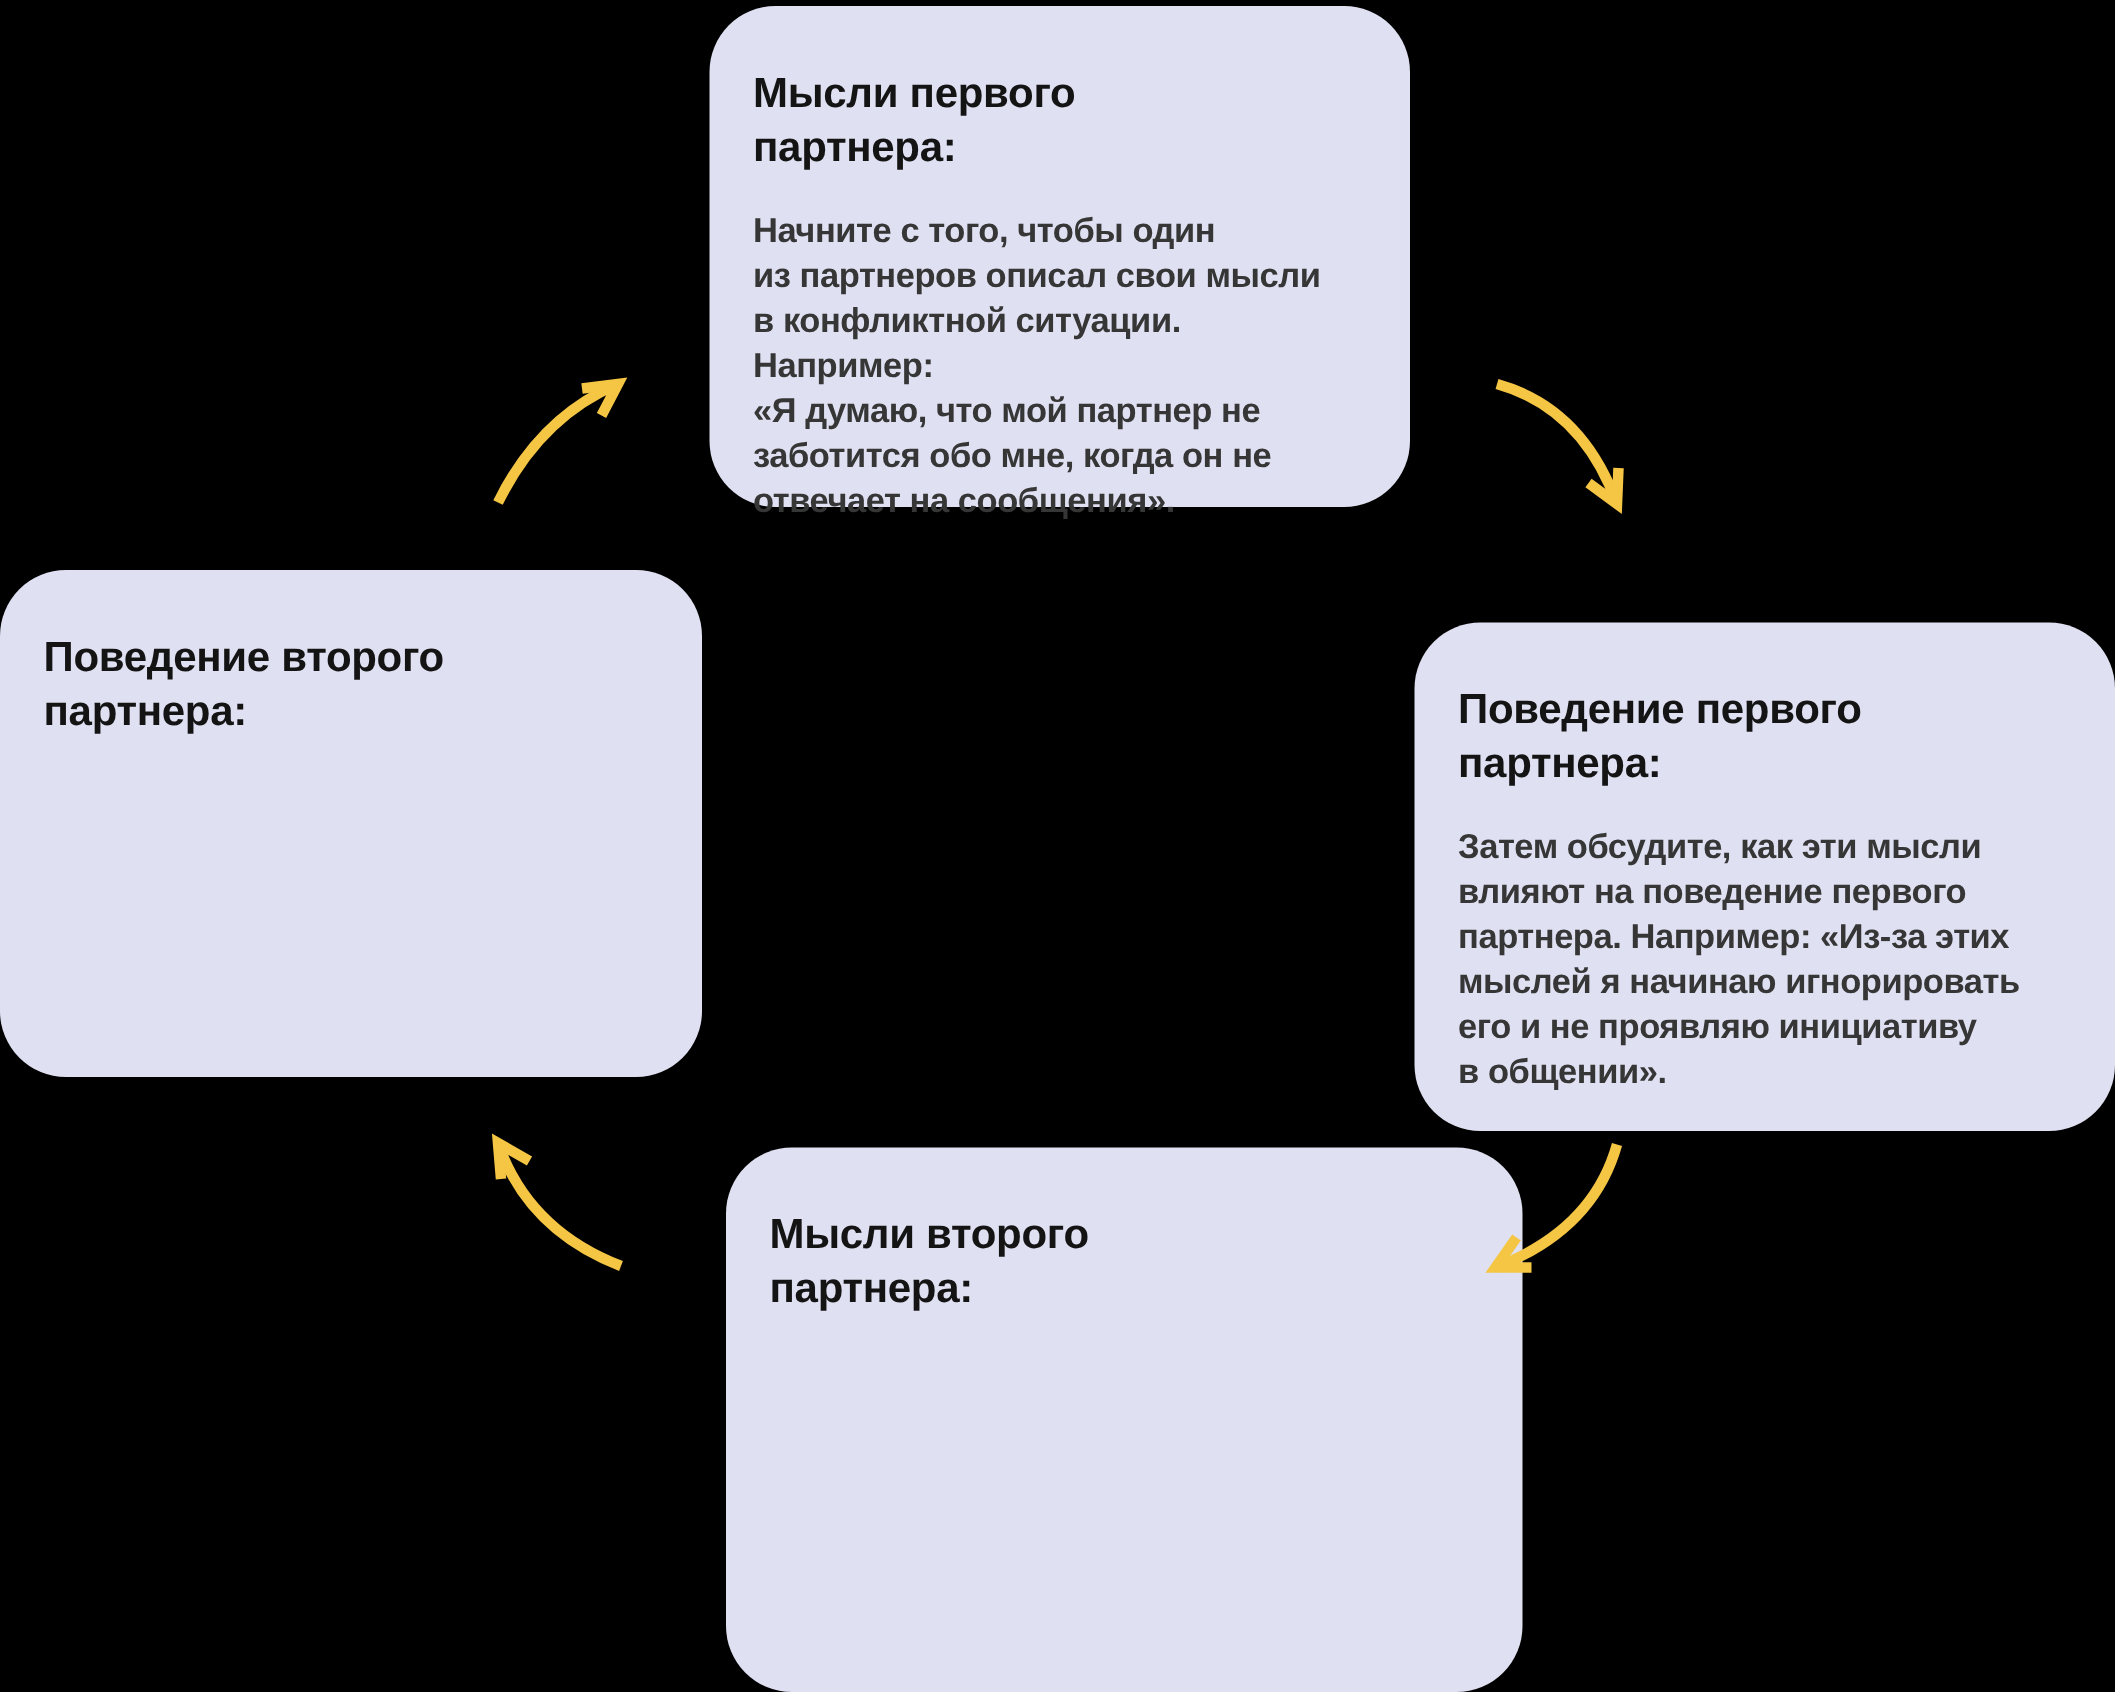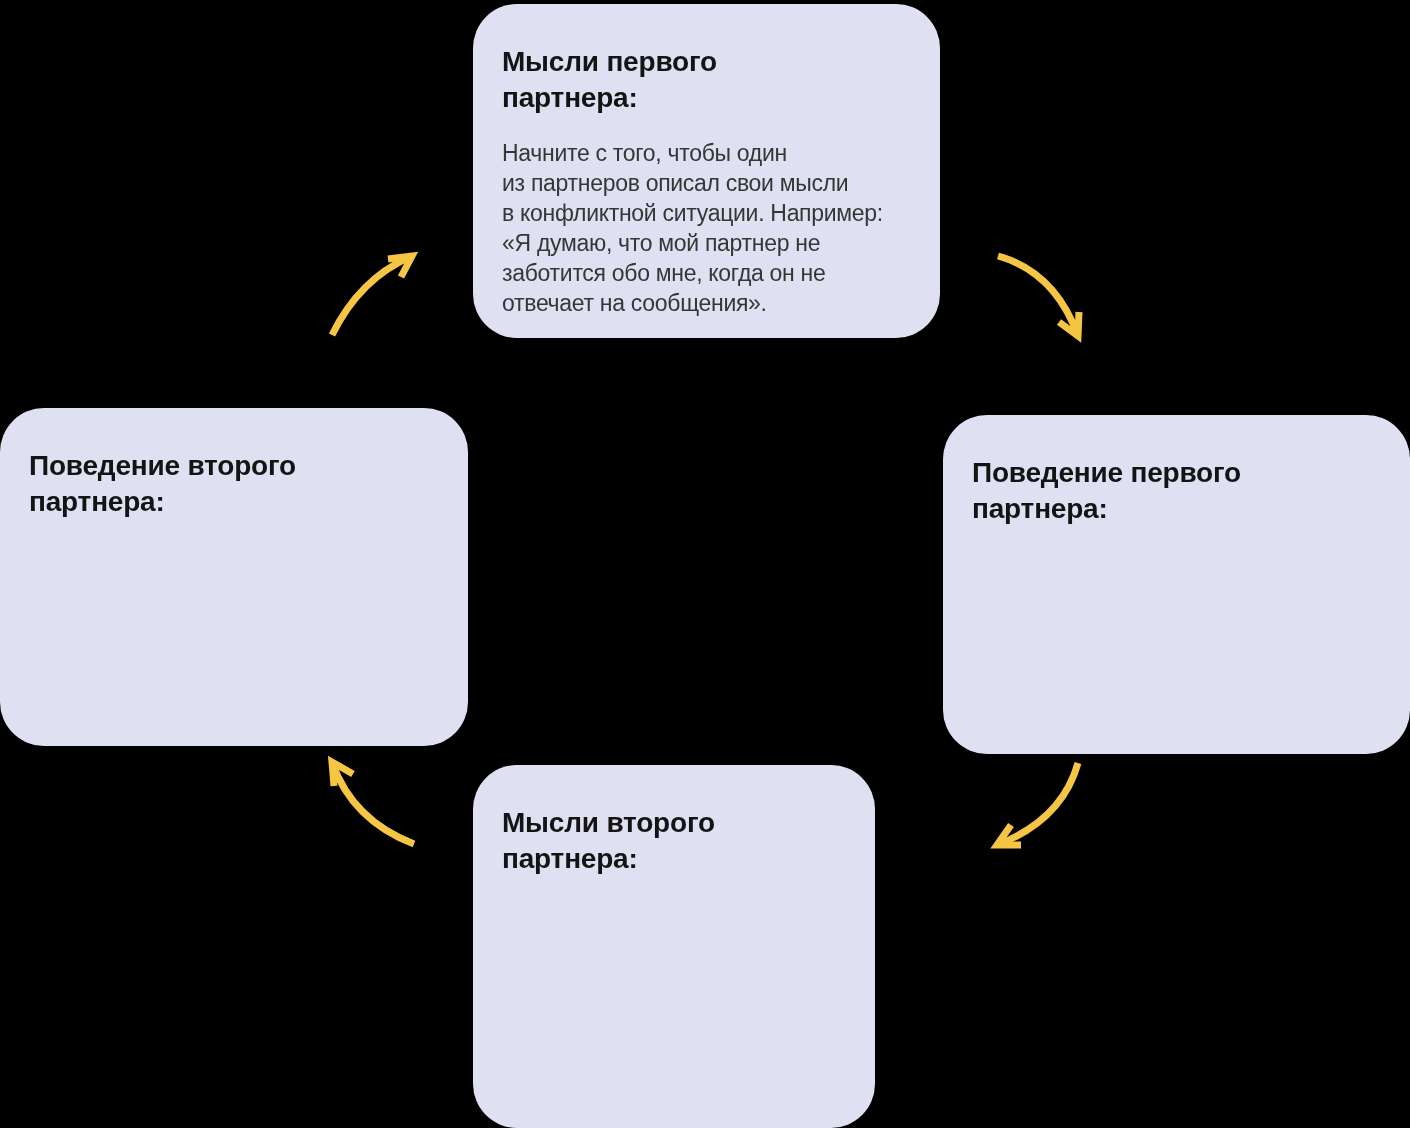--- a/index.html
+++ b/index.html
@@ -25,35 +25,35 @@
     padding-left: 27px;
   }
   .card {
     position: absolute;
     background: var(--color-card);
     border-radius: 44px;
     padding: 40px 32px 30px 29px;
   }
   .card-top    { left: 473px; top: 4px;   width: 467px; height: 334px; }
   .card-right  { left: 943px; top: 377px; width: 467px; height: 339px; margin-top: 38px; }
-  .card-bottom { left: 473px; top: 765px; width: 402px; height: 363px; }
-  .card-left   { left: 0px;   top: 380px; width: 468px; height: 338px; margin-top: 28px; }
+  .card-bottom { left: 484px; top: 765px; width: 531px; height: 363px; }
+  .card-left   { left: 0px;   top: 380px; width: 468px; height: 338px; }
   .card-title {
     color: var(--color-heading);
     font-size: 28px;
     font-weight: 700;
     line-height: 36px;
     letter-spacing: -0.2px;
     white-space: pre-line;
     margin-bottom: 22px;
   }
   .card-body {
     color: var(--color-body);
     font-size: 23px;
-    font-weight: 400;
+    font-weight: 700;
     line-height: 30px;
     letter-spacing: -0.3px;
     white-space: pre-line;
   }
   .arrows-layer {
     position: absolute;
     left: 0; top: 0;
     width: 1410px;
     height: 1128px;
     pointer-events: none;
@@ -78,20 +78,26 @@
 из партнеров описал свои мысли
 в конфликтной ситуации. Например:
 «Я думаю, что мой партнер не
 заботится обо мне, когда он не
 отвечает на сообщения».</div>
   </div>
 
   <div class="card card-right">
     <div class="card-title">Поведение первого
 партнера:</div>
+    <div class="card-body">Затем обсудите, как эти мысли
+влияют на поведение первого
+партнера. Например: «Из-за этих
+мыслей я начинаю игнорировать
+его и не проявляю инициативу
+в общении».</div>
   </div>
 
   <div class="card card-bottom">
     <div class="card-title">Мысли второго
 партнера:</div>
   </div>
 
   <div class="card card-left">
     <div class="card-title">Поведение второго
 партнера:</div>

